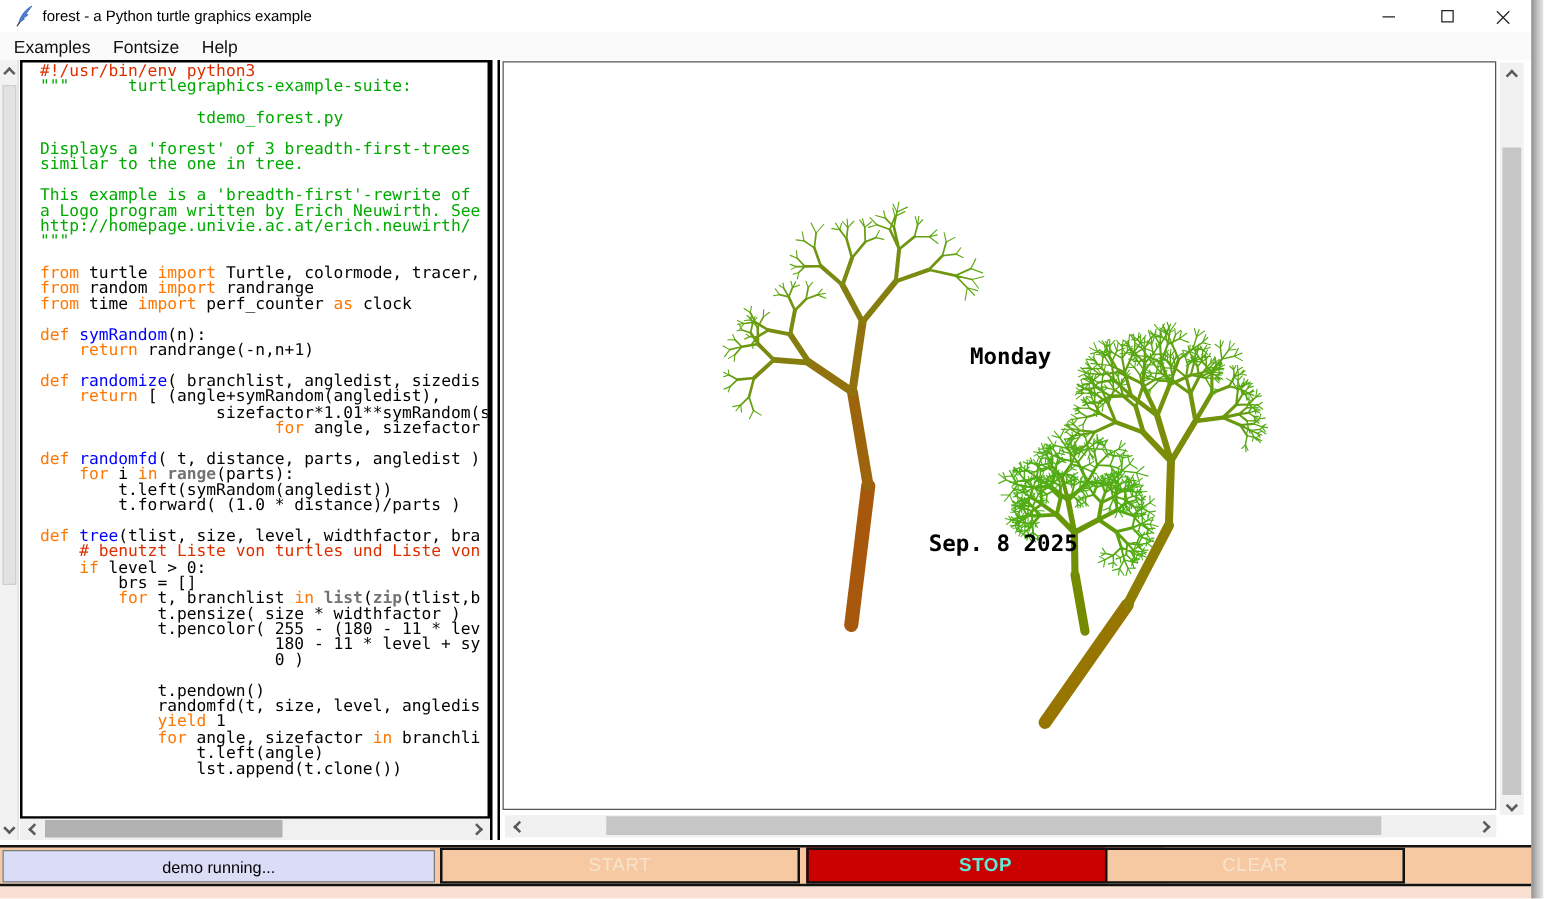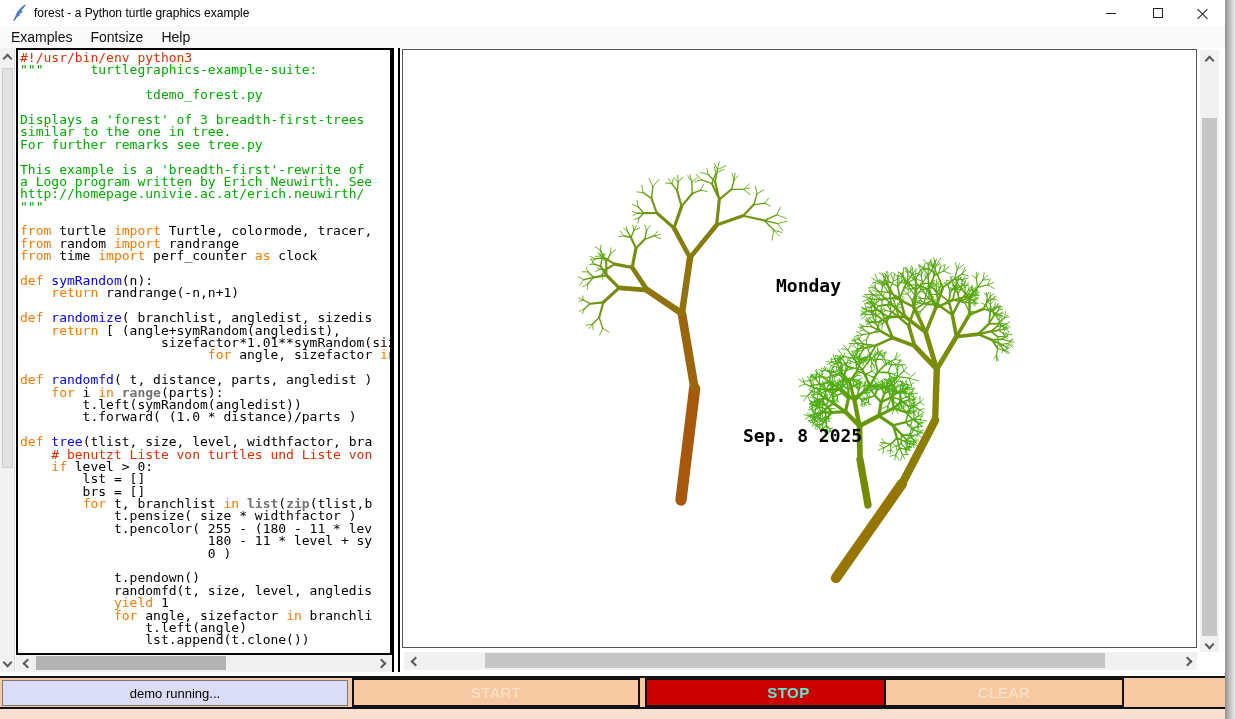--- a/index.html
+++ b/index.html
@@ -17,21 +17,21 @@
   .g-close:before,.g-close:after { content:""; position:absolute; left:5px; top:-1px; width:1px; height:14px; background:#222; }
   .g-close:before { transform:rotate(45deg); }
   .g-close:after { transform:rotate(-45deg); }
 
   
   .menubar { position:absolute; left:0; top:26px; width:1225px; height:22px; background:#fafafa; display:flex; align-items:center; padding-left:2px; }
   .menu-item { font-size:14px; color:#111; padding:3px 9px; white-space:nowrap; }
 
   
   .vscroll-left { position:absolute; left:0; top:48px; width:15px; height:624px; background:#f2f2f2; border-right:1px solid #dcdcdc; }
-  .code-pane { position:absolute; left:16px; top:48px; width:376px; height:607px; background:#fff; border:2px solid #000; overflow:hidden; padding:2px 0 0 2px; }
+  .code-pane { position:absolute; left:16px; top:48px; width:376px; height:607px; background:#fff; border:2px solid #000; overflow:hidden; padding:2px 0 0 14px; }
   .cline { height:12.4px; line-height:12.4px; font-family:"DejaVu Sans Mono","Liberation Mono",monospace; font-size:13px; white-space:pre; }
   .tok-k { color:#ff7700; } .tok-s { color:#00aa00; } .tok-c { color:#dd2e00; }
   .tok-d { color:#0000ff; } .tok-b { color:#737373;font-weight:bold; } .tok-p { color:#000000; }
   .hscroll-code { position:absolute; left:16px; top:655px; width:376px; height:17px; background:#f0f0f0; }
 
   
   .sash-line { position:absolute; top:48px; width:2px; height:624px; background:#000; }
 
   
   .canvas { position:absolute; left:402px; top:49px; width:795px; height:599px; background:#fff; border:1px solid #555; overflow:hidden; }
@@ -94,21 +94,20 @@
   </div>
 
   <div class="code-pane" id="code-pane">
       <div class="cline"><span class="tok-c">#!/usr/bin/env python3</span></div>
       <div class="cline"><span class="tok-s">"""      turtlegraphics-example-suite:</span></div>
       <div class="cline"></div>
       <div class="cline"><span class="tok-s">                tdemo_forest.py</span></div>
       <div class="cline"></div>
       <div class="cline"><span class="tok-s">Displays a 'forest' of 3 breadth-first-trees</span></div>
       <div class="cline"><span class="tok-s">similar to the one in tree.</span></div>
-      <div class="cline"><span class="tok-s">For further remarks see tree.py</span></div>
       <div class="cline"></div>
       <div class="cline"><span class="tok-s">This example is a 'breadth-first'-rewrite of</span></div>
       <div class="cline"><span class="tok-s">a Logo program written by Erich Neuwirth. See</span></div>
       <div class="cline"><span class="tok-s">http://homepage.univie.ac.at/erich.neuwirth/</span></div>
       <div class="cline"><span class="tok-s">"""</span></div>
       <div class="cline"></div>
       <div class="cline"><span class="tok-k">from</span><span class="tok-p"> turtle </span><span class="tok-k">import</span><span class="tok-p"> Turtle, colormode, tracer,</span></div>
       <div class="cline"><span class="tok-k">from</span><span class="tok-p"> random </span><span class="tok-k">import</span><span class="tok-p"> randrange</span></div>
       <div class="cline"><span class="tok-k">from</span><span class="tok-p"> time </span><span class="tok-k">import</span><span class="tok-p"> perf_counter </span><span class="tok-k">as</span><span class="tok-p"> clock</span></div>
       <div class="cline"></div>
@@ -121,21 +120,20 @@
       <div class="cline"><span class="tok-p">                        </span><span class="tok-k">for</span><span class="tok-p"> angle, sizefactor </span><span class="tok-k">in</span></div>
       <div class="cline"></div>
       <div class="cline"><span class="tok-k">def</span><span class="tok-p"> </span><span class="tok-d">randomfd</span><span class="tok-p">( t, distance, parts, angledist )</span></div>
       <div class="cline"><span class="tok-p">    </span><span class="tok-k">for</span><span class="tok-p"> i </span><span class="tok-k">in</span><span class="tok-p"> </span><span class="tok-b">range</span><span class="tok-p">(parts):</span></div>
       <div class="cline"><span class="tok-p">        t.left(symRandom(angledist))</span></div>
       <div class="cline"><span class="tok-p">        t.forward( (1.0 * distance)/parts )</span></div>
       <div class="cline"></div>
       <div class="cline"><span class="tok-k">def</span><span class="tok-p"> </span><span class="tok-d">tree</span><span class="tok-p">(tlist, size, level, widthfactor, bra</span></div>
       <div class="cline"><span class="tok-p">    </span><span class="tok-c"># benutzt Liste von turtles und Liste von</span></div>
       <div class="cline"><span class="tok-p">    </span><span class="tok-k">if</span><span class="tok-p"> level &gt; 0:</span></div>
-      <div class="cline"><span class="tok-p">        lst = []</span></div>
       <div class="cline"><span class="tok-p">        brs = []</span></div>
       <div class="cline"><span class="tok-p">        </span><span class="tok-k">for</span><span class="tok-p"> t, branchlist </span><span class="tok-k">in</span><span class="tok-p"> </span><span class="tok-b">list</span><span class="tok-p">(</span><span class="tok-b">zip</span><span class="tok-p">(tlist,b</span></div>
       <div class="cline"><span class="tok-p">            t.pensize( size * widthfactor )</span></div>
       <div class="cline"><span class="tok-p">            t.pencolor( 255 - (180 - 11 * lev</span></div>
       <div class="cline"><span class="tok-p">                        180 - 11 * level + sy</span></div>
       <div class="cline"><span class="tok-p">                        0 )</span></div>
       <div class="cline"></div>
       <div class="cline"><span class="tok-p">            t.pendown()</span></div>
       <div class="cline"><span class="tok-p">            randomfd(t, size, level, angledis</span></div>
       <div class="cline"><span class="tok-p">            </span><span class="tok-k">yield</span><span class="tok-p"> 1</span></div>

